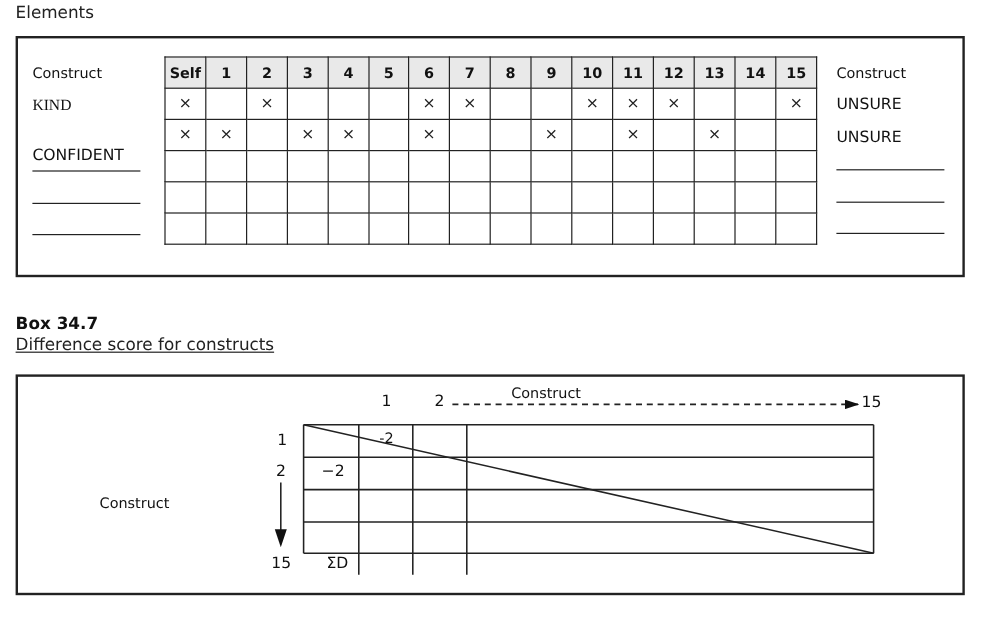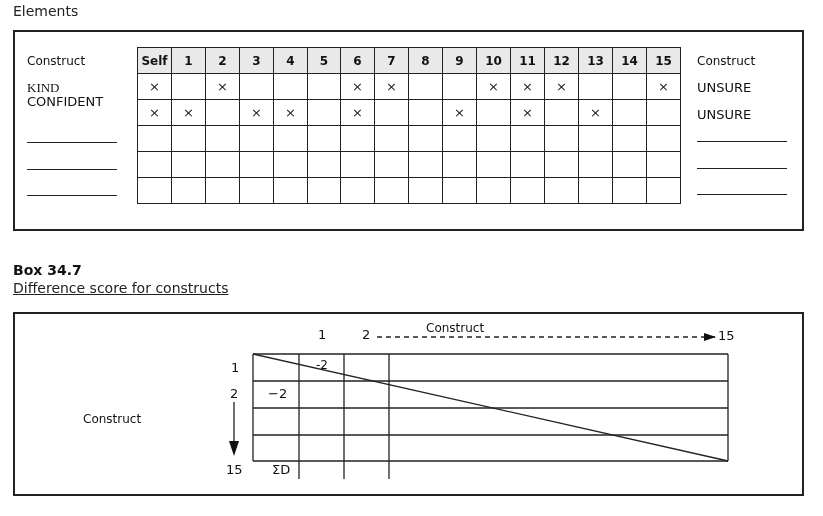--- a/index.html
+++ b/index.html
@@ -23,21 +23,21 @@
 <body>
 
 <div class="abs caption" style="left:13px; top:3px;">Elements</div>
 
 <div class="frame" style="left:13px; top:30px; width:791px; height:201px;"></div>
 
 <div class="lbl it" style="left:27px; top:54px;">Construct</div>
 <div class="lbl it" style="left:697px; top:54px;">Construct</div>
 
 <div class="lbl" style="left:27px; top:80px;font-family:Liberation Serif, serif;">KIND</div>
-<div class="lbl" style="left:27px; top:94px;">CONFIDENT</div>
+<div class="lbl" style="left:27px; top:122px;">CONFIDENT</div>
 <div class="line" style="left:27px; top:142px; width:90px;"></div>
 <div class="line" style="left:27px; top:169px; width:90px;"></div>
 <div class="line" style="left:27px; top:195px; width:90px;"></div>
 
 <div class="lbl" style="left:697px; top:80px;">UNSURE</div>
 <div class="lbl" style="left:697px; top:107px;">UNSURE</div>
 <div class="line" style="left:697px; top:141px; width:90px;"></div>
 <div class="line" style="left:697px; top:168px; width:90px;"></div>
 <div class="line" style="left:697px; top:194px; width:90px;"></div>
 

